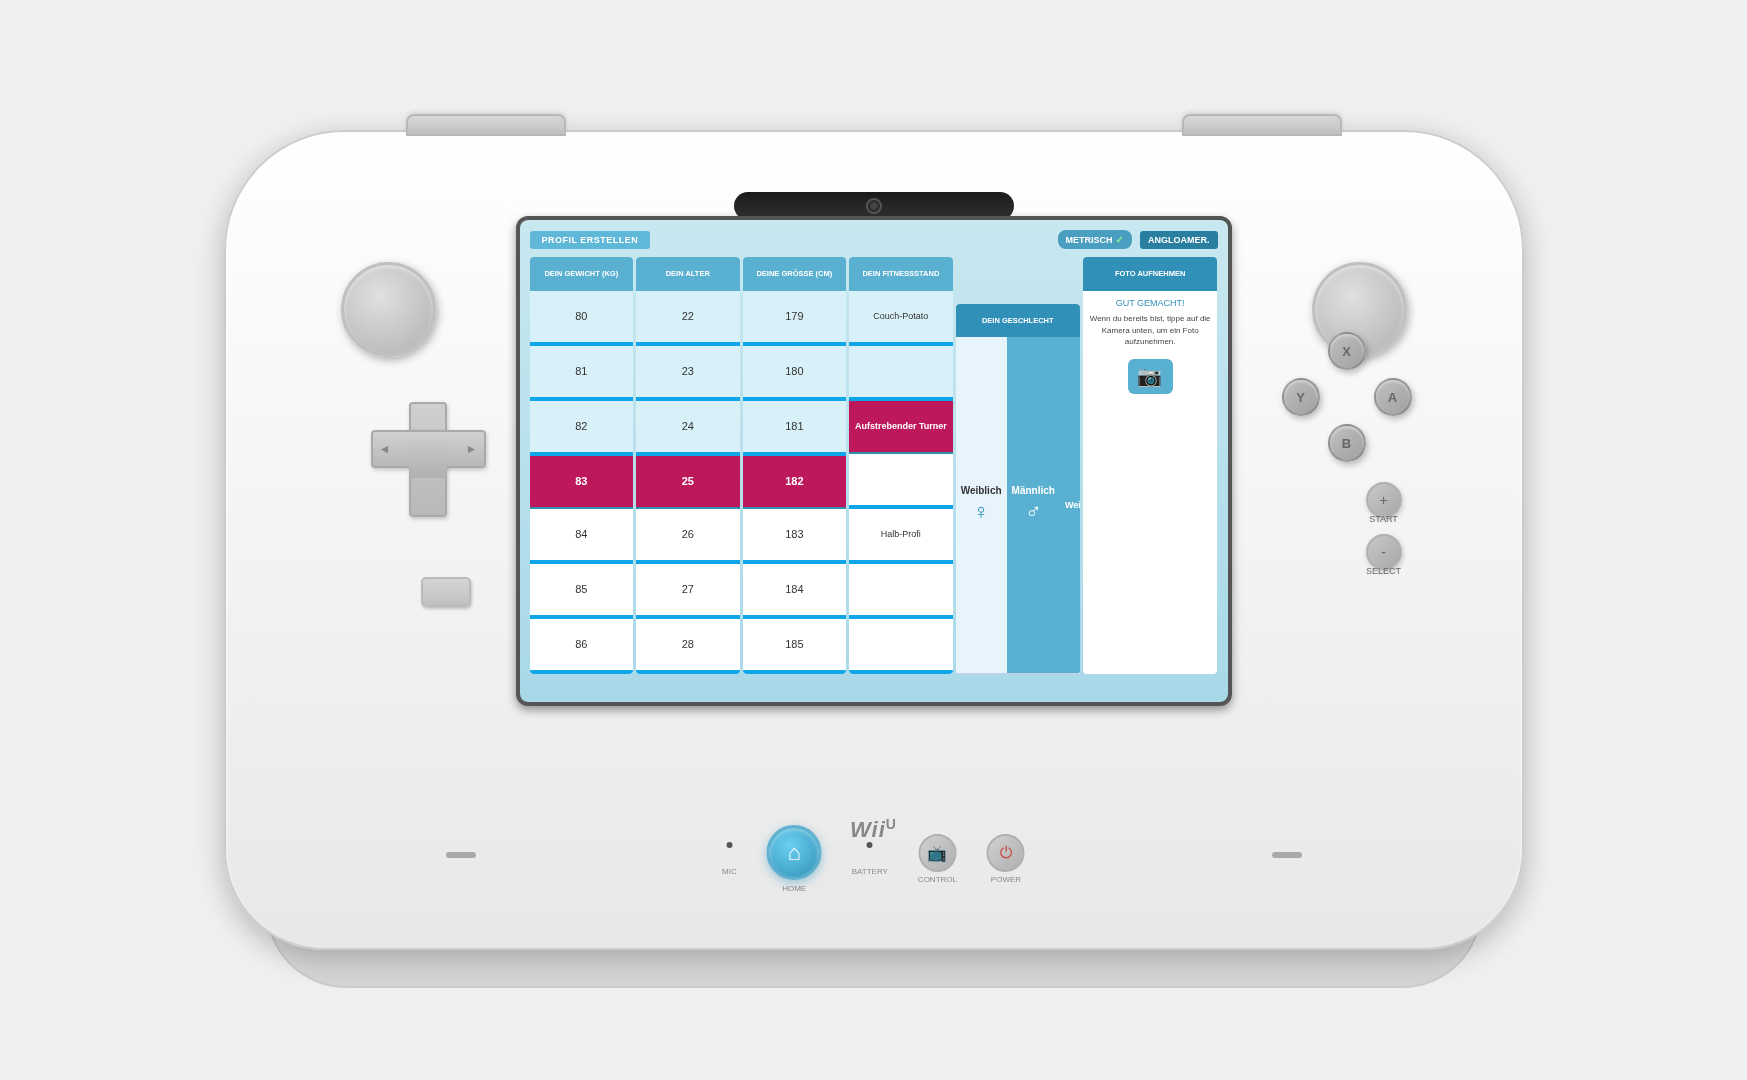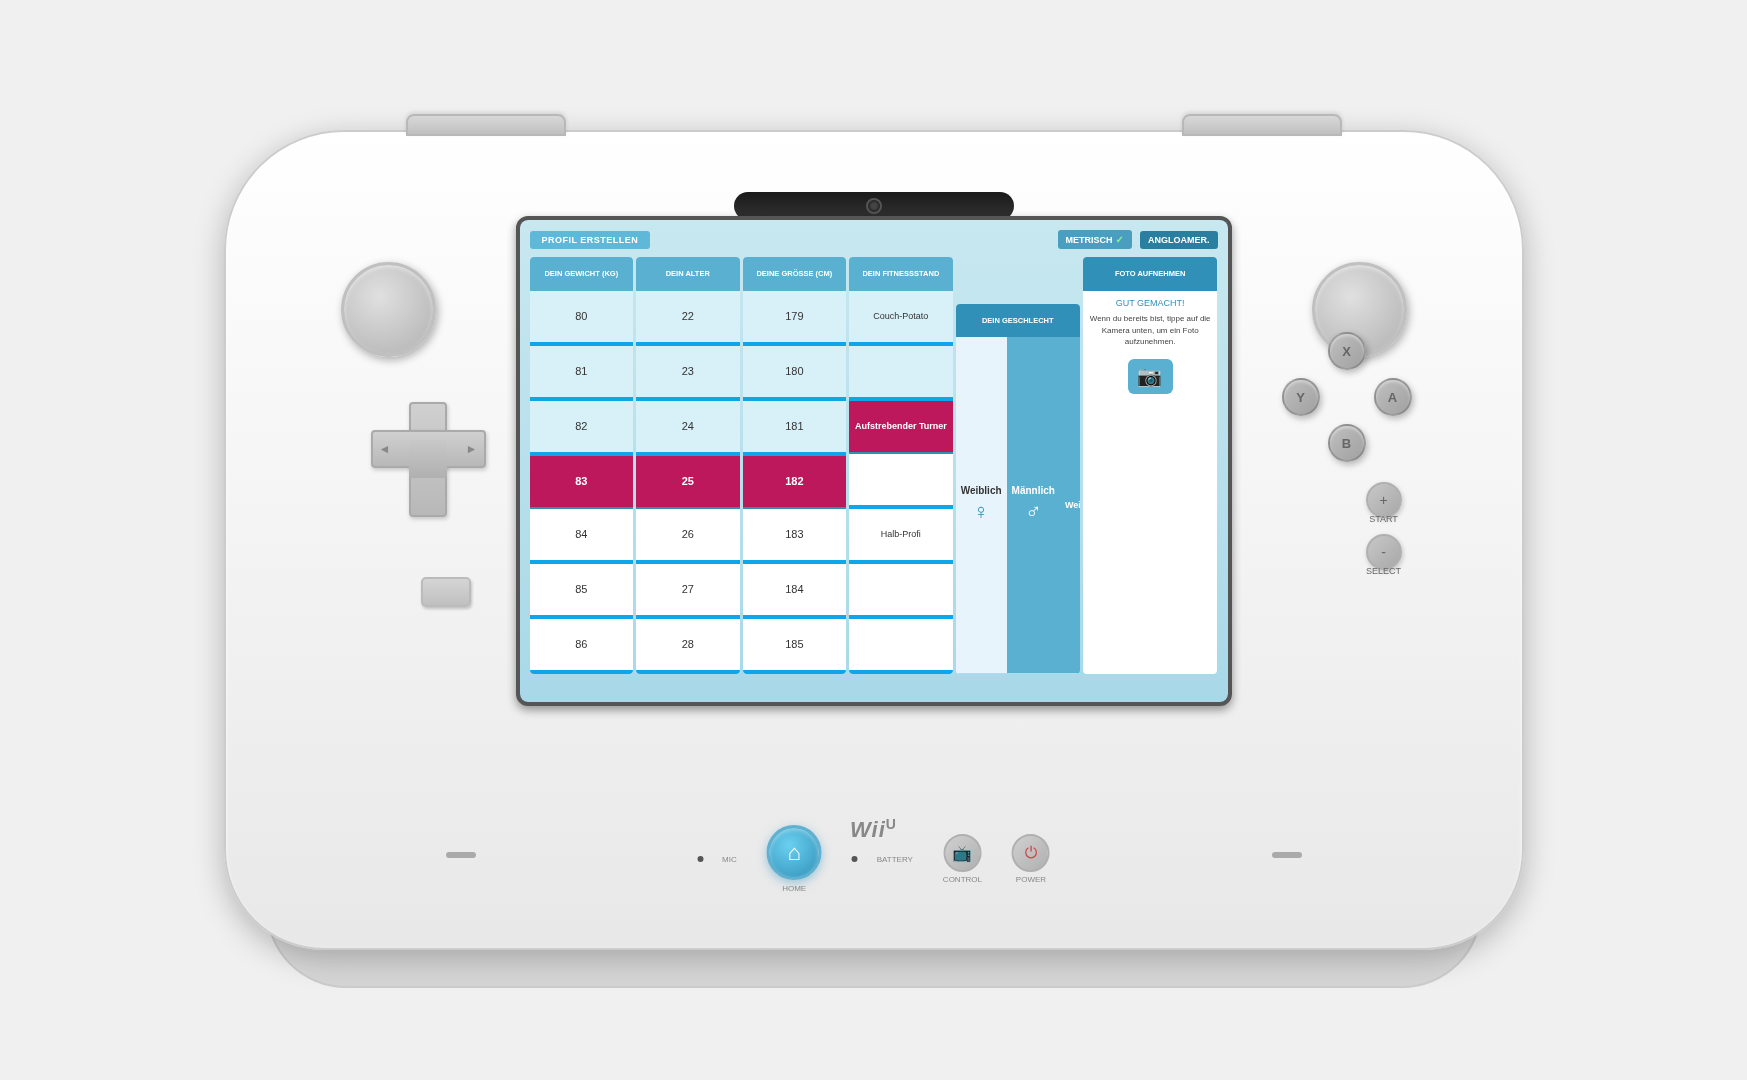--- a/index.html
+++ b/index.html
@@ -192,21 +192,21 @@
       border-radius: 3px;
       letter-spacing: 0.5px;
     }
     .spacer { flex: 1; }
     .tab-metrisch {
       background: #4a9fc0;
       color: white;
       font-size: 9px;
       font-weight: bold;
       padding: 4px 8px;
-      border-radius: 3px;
+      border-radius: 8px;
       display: flex;
       align-items: center;
       gap: 3px;
     }
     .tab-angloamer {
       background: #2a7fa0;
       color: white;
       font-size: 9px;
       font-weight: bold;
       padding: 4px 8px;
@@ -440,21 +440,21 @@
       color: #888;
       font-style: italic;
       font-weight: bold;
       letter-spacing: 1px;
       text-align: right;
     }
 
     
     .mic-area {
       display: flex;
-      flex-direction: row;
+      flex-direction: column;
       align-items: center;
       gap: 19px;
     }
     .mic-dot {
       width: 6px;
       height: 6px;
       background: #555;
       border-radius: 50%;
     }
     .bottom-label-text {

